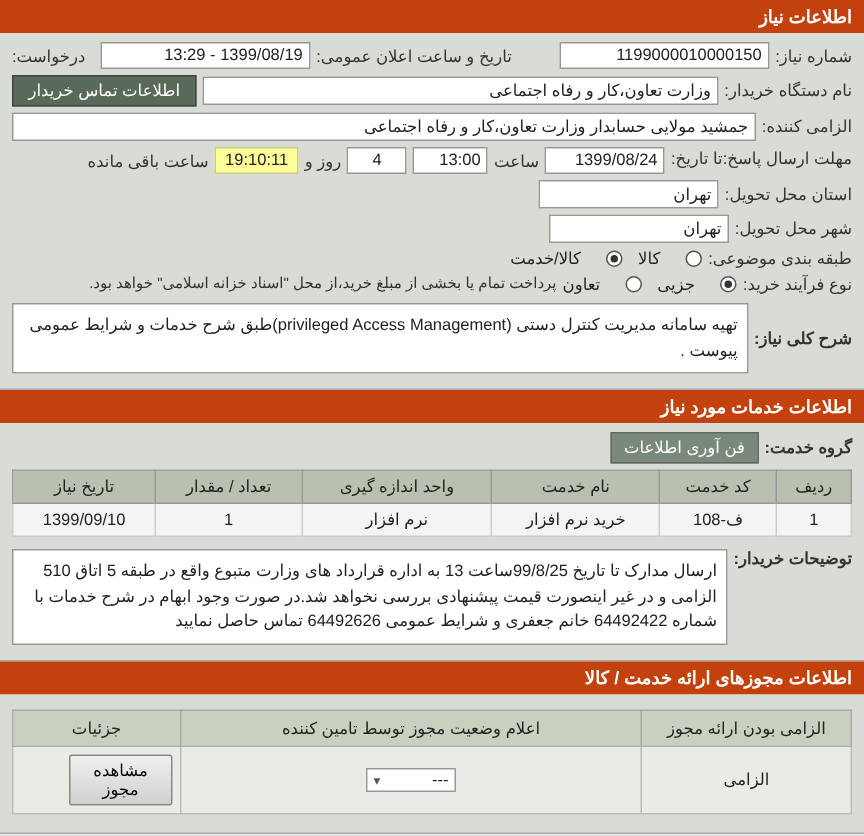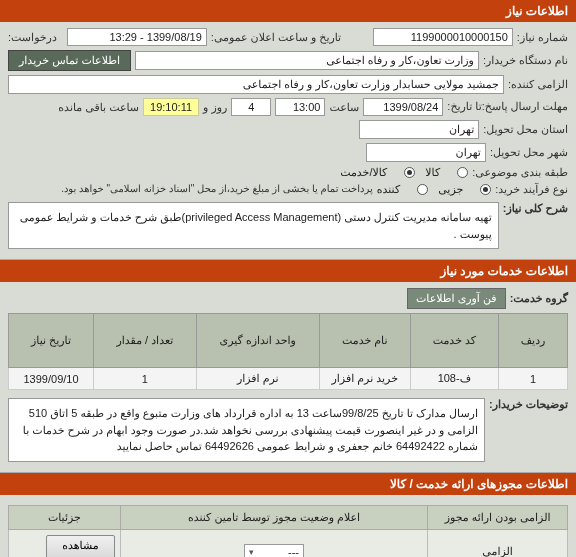--- a/index.html
+++ b/index.html
@@ -99,21 +99,21 @@
   }
   table.data {
     width: 100%;
     border-collapse: collapse;
     background: #fff;
     margin-top: 2px;
   }
   table.data th {
     background: #b8c0b0;
     border: 1px solid #999;
-    padding: 20px;
+    padding: 4px;
     font-size: 11px;
     font-weight: normal;
   }
   table.data td {
     border: 1px solid #ccc;
     padding: 4px;
     font-size: 11px;
     text-align: center;
     background: #f4f4f4;
   }
@@ -225,27 +225,27 @@
 
   <div class="row" style="align-items:flex-start">
     <span class="label">نوع فرآیند خرید:</span>
     <span class="radio-group">
       <span class="radio-item">
         <span class="radio-dot on"></span>
         <span>جزیی</span>
       </span>
       <span class="radio-item">
         <span class="radio-dot"></span>
-        <span>کننده</span>
+        <span>تعاون</span>
       </span>
     </span>
     <span class="label" style="flex:1;font-size:10px">پرداخت تمام یا بخشی از مبلغ خرید،از محل "اسناد خزانه اسلامی" خواهد بود.</span>
   </div>
 
-  <div class="row" style="align-items:flex-start;margin-top:6px">
+  <div class="row" style="align-items:center;margin-top:6px">
     <span class="label" style="font-weight:bold">شرح کلی نیاز:</span>
     <div class="desc-box" style="flex:1">تهیه سامانه مدیریت کنترل دستی (privileged Access Management)طبق شرح خدمات و شرایط عمومی پیوست .</div>
   </div>
 </div>
 
 <div class="section-header">اطلاعات خدمات مورد نیاز</div>
 <div class="section-body">
   <div class="row">
     <span class="label" style="font-weight:bold">گروه خدمت:</span>
     <span class="sub-header">فن آوری اطلاعات</span>

